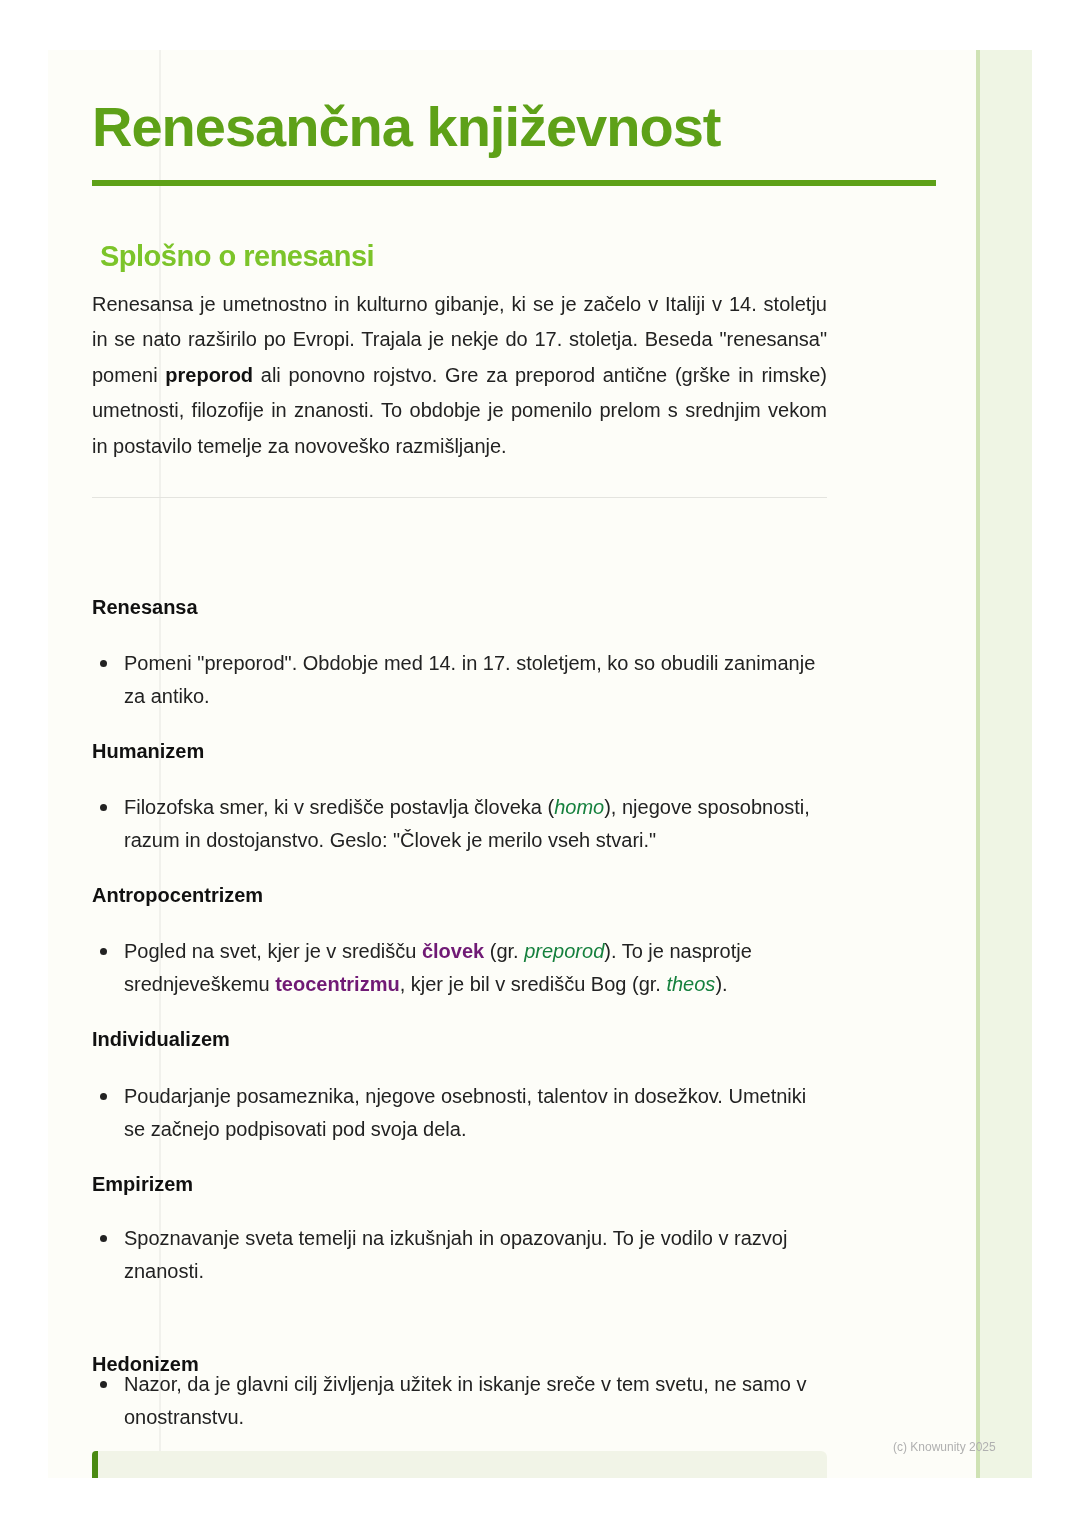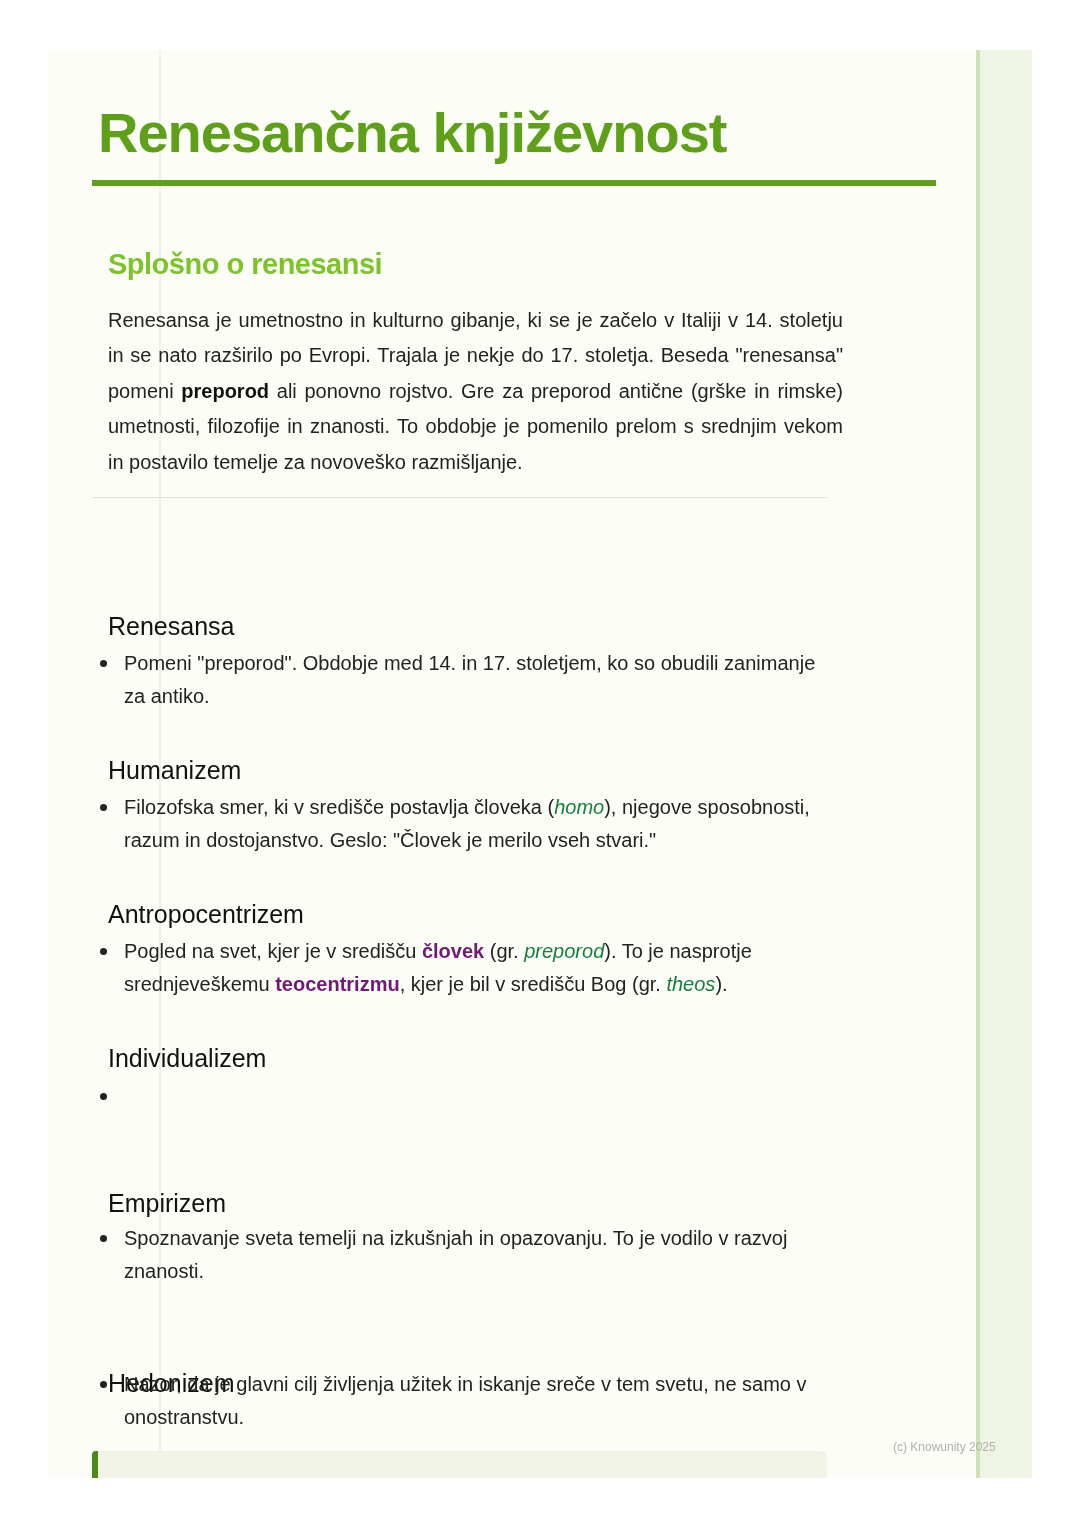--- a/index.html
+++ b/index.html
@@ -14,43 +14,43 @@
   }
   .page .rstrip {
     position: absolute; left: 928px; top: 0; width: 56px; height: 100%;
     background: #eff5e4;
   }
   .page .rstrip-edge {
     position: absolute; left: 928px; top: 0; width: 4px; height: 100%;
     background: #cfe2b4;
   }
   .title {
-    position: absolute; left: 44px; top: 44px; margin: 6px;
+    position: absolute; left: 44px; top: 44px; margin: 0;
     font-size: 56px; font-weight: 700; color: #5ea118; letter-spacing: -1px;
     white-space: nowrap;
   }
   .title-rule {
     position: absolute; left: 44px; top: 130px; width: 844px; height: 6px;
     background: #5ea118;
   }
   h2 {
-    position: absolute; left: 44px; margin: 16px;
+    position: absolute; left: 44px; margin: 8px;
     font-size: 29px; font-weight: 700; color: #7cc42a; letter-spacing: -0.5px;
     white-space: nowrap;
   }
   .intro {
-    position: absolute; left: 44px; top: 237px; width: 735px; margin: 16px;
+    position: absolute; left: 44px; top: 237px; width: 735px; margin: 0;
     font-size: 20px; line-height: 35.4px; color: #222; text-align: justify;
   }
   .intro b { font-weight: 700; color: #111; }
   .hr {
     position: absolute; left: 44px; top: 447px; width: 735px; height: 1px; background: #e4e4df;
   }
   .term {
-    position: absolute; left: 44px; margin: 16px; font-size: 25px; font-weight: 400; color: #111;
+    position: absolute; left: 44px; margin: 0; font-size: 20px; font-weight: 700; color: #111;
   }
   .bullet {
     position: absolute; left: 76px; width: 700px; margin: 0;
     font-size: 20px; line-height: 33px; color: #222;
   }
   .bullet .dot {
     position: absolute; left: -24px; top: 13px; width: 7px; height: 7px; border-radius: 50%;
     background: #222;
   }
   .bullet b { color: #701a75; font-weight: 700; }
@@ -88,21 +88,21 @@
   <h3 class="term" style="top:546px">Renesansa</h3>
   <p class="bullet" style="top:597px"><span class="dot"></span><span>Pomeni "preporod". Obdobje med 14. in 17. stoletjem, ko so obudili zanimanje za antiko.</span></p>
 
   <h3 class="term" style="top:690px">Humanizem</h3>
   <p class="bullet" style="top:741px"><span class="dot"></span><span>Filozofska smer, ki v središče postavlja človeka (</span><i>homo</i><span>), njegove sposobnosti, razum in dostojanstvo. Geslo: "Človek je merilo vseh stvari."</span></p>
 
   <h3 class="term" style="top:834px">Antropocentrizem</h3>
   <p class="bullet" style="top:885px"><span class="dot"></span><span>Pogled na svet, kjer je v središču </span><b>človek</b><span> (gr. </span><i>preporod</i><span>). To je nasprotje srednjeveškemu </span><b>teocentrizmu</b><span>, kjer je bil v središču Bog (gr. </span><i>theos</i><span>).</span></p>
 
   <h3 class="term" style="top:978px">Individualizem</h3>
-  <p class="bullet" style="top:1030px"><span class="dot"></span></p>
+  <p class="bullet" style="top:1030px"><span class="dot"></span><span>Poudarjanje posameznika, njegove osebnosti, talentov in dosežkov. Umetniki se začnejo podpisovati pod svoja dela.</span></p>
 
   <h3 class="term" style="top:1123px">Empirizem</h3>
   <p class="bullet" style="top:1172px"><span class="dot"></span><span>Spoznavanje sveta temelji na izkušnjah in opazovanju. To je vodilo v razvoj znanosti.</span></p>
 
   <h3 class="term" style="top:1303px">Hedonizem</h3>
   <p class="bullet" style="top:1318px"><span class="dot"></span><span>Nazor, da je glavni cilj življenja užitek in iskanje sreče v tem svetu, ne samo v onostranstvu.</span></p>
 
   <div class="footer-box">
     <div class="bar"></div>
   </div>

